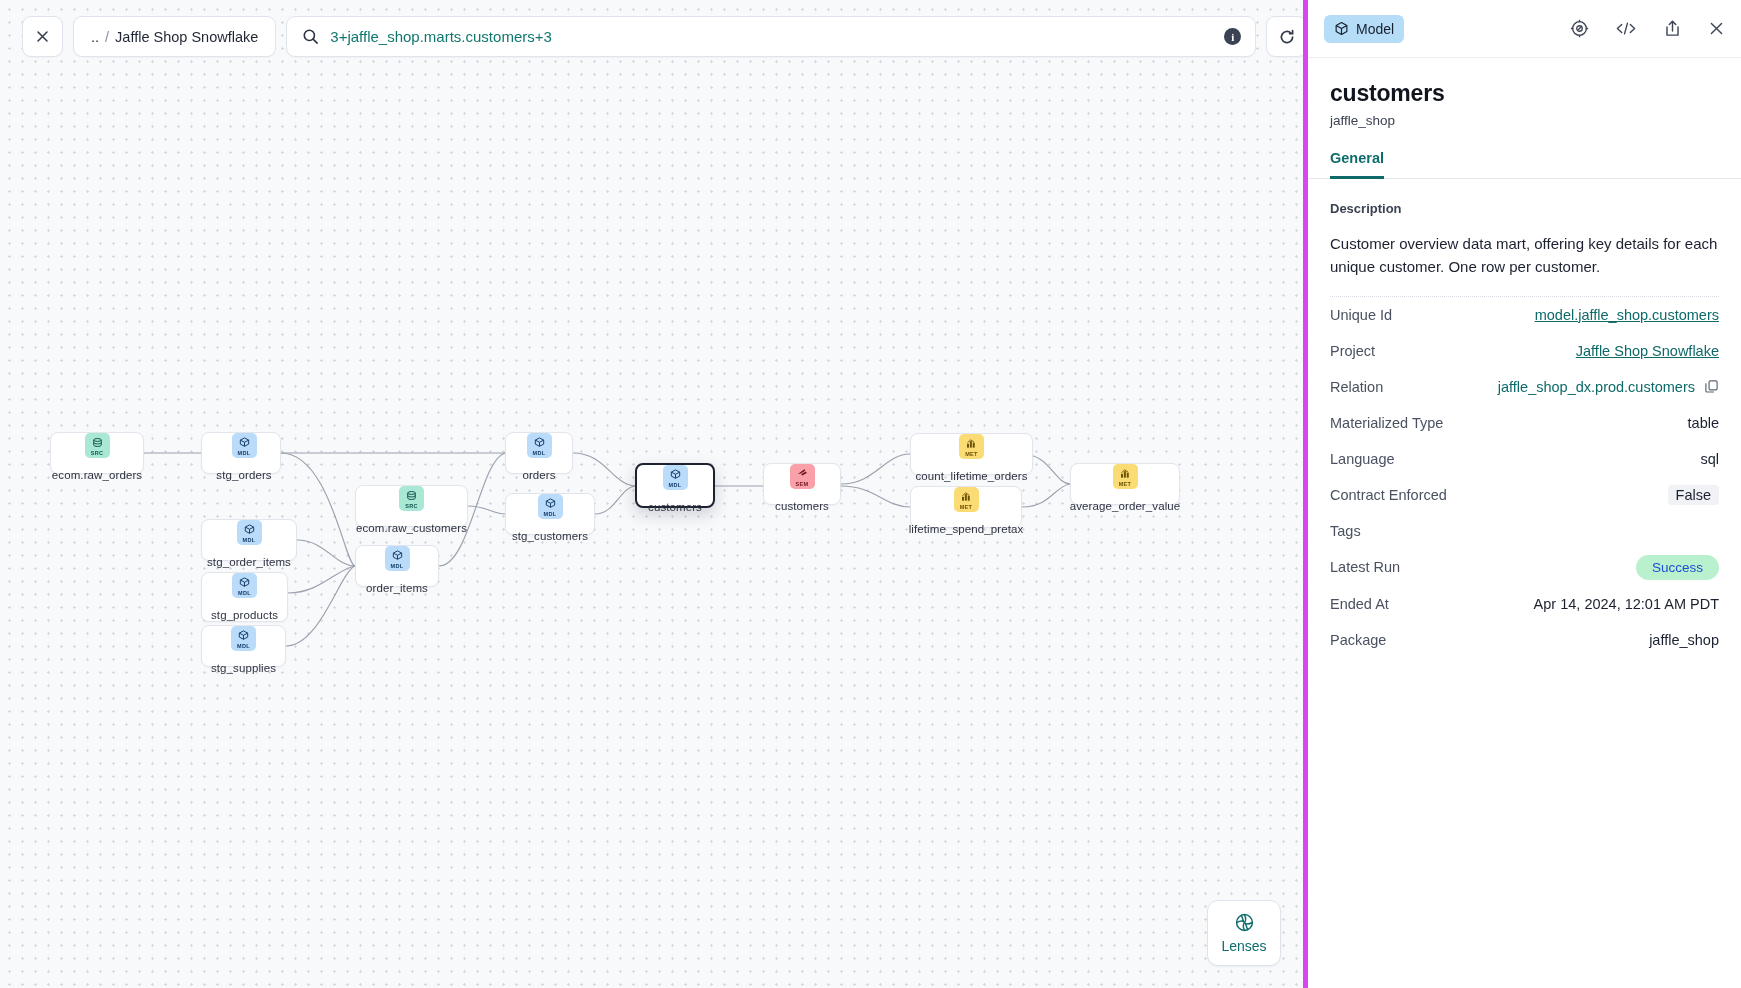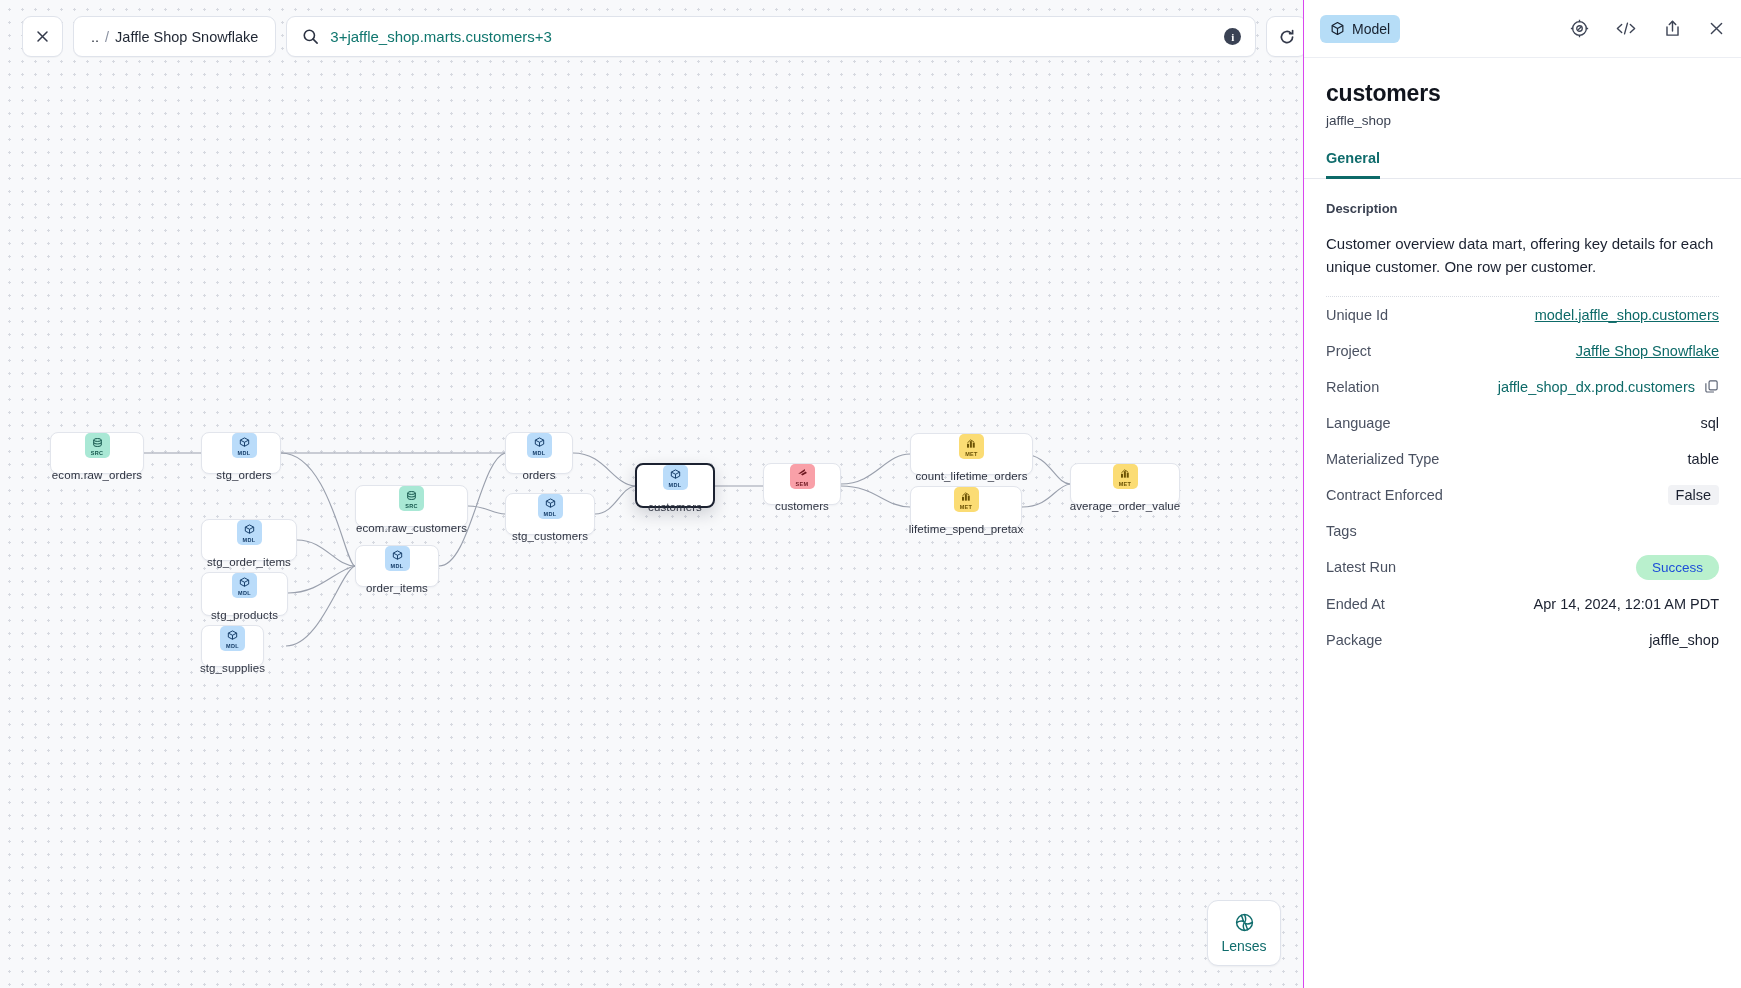--- a/index.html
+++ b/index.html
@@ -110,21 +110,21 @@
     background: #fff; border: 1px solid #dfe3eb; border-radius: 11px;
     display: flex; flex-direction: column; align-items: center; justify-content: center;
     gap: 5px; cursor: pointer; z-index: 5;
     box-shadow: 0 1px 2px rgba(16,24,40,.05);
   }
   .lenses-btn .ltxt { font-size: 14px; color: #0f6c6c; }
 
   
   .detail-pane {
     width: 438px; height: 988px; background: #fff;
-    border-left: 1px solid #d946ef;
+    border-left: 5px solid #d946ef;
     display: flex; flex-direction: column;
   }
   .dp-head {
     height: 58px; display: flex; align-items: center;
     padding: 0 16px 0 16px; gap: 10px;
     border-bottom: 1px solid #eceef3;
   }
   .model-badge {
     background: #b6ddf7; color: #16202e;
     border-radius: 6px; height: 28px; padding: 0 10px;
@@ -262,31 +262,31 @@
           <div class="node" style="left: 201px; top: 519px; width: 96px; height: 42px;">
             <div class="node-badge badge-mdl">
               <span class="bglyph"><svg width="11" height="10" viewBox="0 0 12 11" fill="none" stroke="currentColor" stroke-width="1.05" stroke-linejoin="round">
                   <path d="M6 1 L10.6 3.4 L10.6 7.8 L6 10.2 L1.4 7.8 L1.4 3.4 Z"></path>
                   <path d="M1.4 3.4 L6 5.8 L10.6 3.4 M6 5.8 L6 10.2"></path>
                 </svg></span>
               <span class="btext">MDL</span>
             </div>
             <div class="node-label">stg_order_items</div>
           </div>
-          <div class="node" style="left: 201px; top: 572px; width: 87px; height: 44px;">
+          <div class="node" style="left: 201px; top: 572px; width: 87px; height: 50px;">
             <div class="node-badge badge-mdl">
               <span class="bglyph"><svg width="11" height="10" viewBox="0 0 12 11" fill="none" stroke="currentColor" stroke-width="1.05" stroke-linejoin="round">
                   <path d="M6 1 L10.6 3.4 L10.6 7.8 L6 10.2 L1.4 7.8 L1.4 3.4 Z"></path>
                   <path d="M1.4 3.4 L6 5.8 L10.6 3.4 M6 5.8 L6 10.2"></path>
                 </svg></span>
               <span class="btext">MDL</span>
             </div>
             <div class="node-label">stg_products</div>
           </div>
-          <div class="node" style="left: 201px; top: 625px; width: 63px; height: 42px;">
+          <div class="node" style="left: 201px; top: 625px; width: 85px; height: 42px;">
             <div class="node-badge badge-mdl">
               <span class="bglyph"><svg width="11" height="10" viewBox="0 0 12 11" fill="none" stroke="currentColor" stroke-width="1.05" stroke-linejoin="round">
                   <path d="M6 1 L10.6 3.4 L10.6 7.8 L6 10.2 L1.4 7.8 L1.4 3.4 Z"></path>
                   <path d="M1.4 3.4 L6 5.8 L10.6 3.4 M6 5.8 L6 10.2"></path>
                 </svg></span>
               <span class="btext">MDL</span>
             </div>
             <div class="node-label">stg_supplies</div>
           </div>
           <div class="node" style="left: 355px; top: 485px; width: 113px; height: 42px;">
@@ -476,29 +476,29 @@
               <div class="row-val teal">jaffle_shop_dx.prod.customers</div>
               <span class="copy-ic">
                 <svg width="15" height="15" viewBox="0 0 16 16" fill="none" stroke="currentColor" stroke-width="1.25" stroke-linejoin="round">
                   <rect x="5.4" y="2" width="8.6" height="9.6" rx="1.4"></rect>
                   <path d="M10.6 13.9 H3.4 A1.4 1.4 0 0 1 2 12.5 V4.6"></path>
                 </svg>
               </span>
             </div>
           </div>
           <div class="row">
+            <div class="row-key">Materialized Type</div>
+            <div class="val-wrap">
+              <div class="row-val">table</div>
+            </div>
+          </div>
+          <div class="row">
             <div class="row-key">Language</div>
             <div class="val-wrap">
               <div class="row-val">sql</div>
-            </div>
-          </div>
-          <div class="row">
-            <div class="row-key">Materialized Type</div>
-            <div class="val-wrap">
-              <div class="row-val">table</div>
             </div>
           </div>
           <div class="row">
             <div class="row-key">Contract Enforced</div>
             <div class="val-wrap">
               <div class="chip-gray">False</div>
             </div>
           </div>
           <div class="row">
             <div class="row-key">Tags</div>

